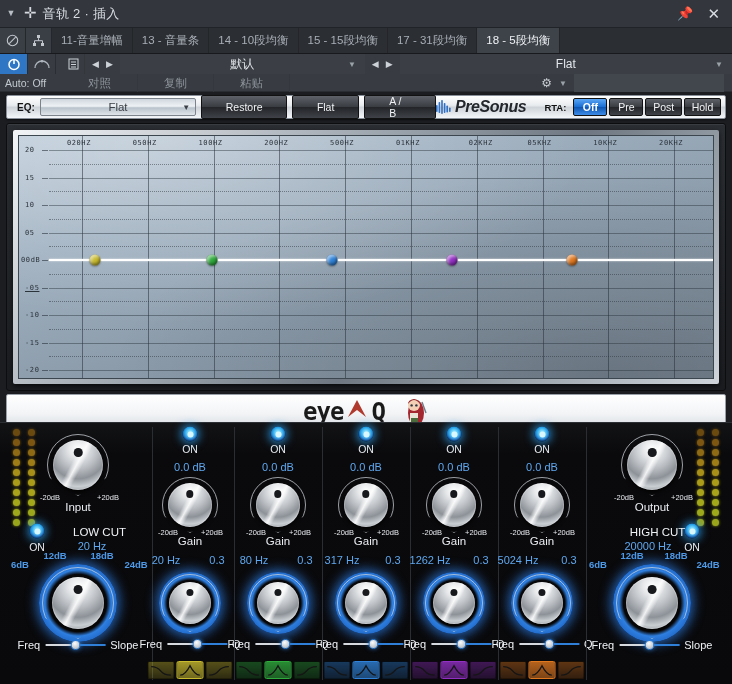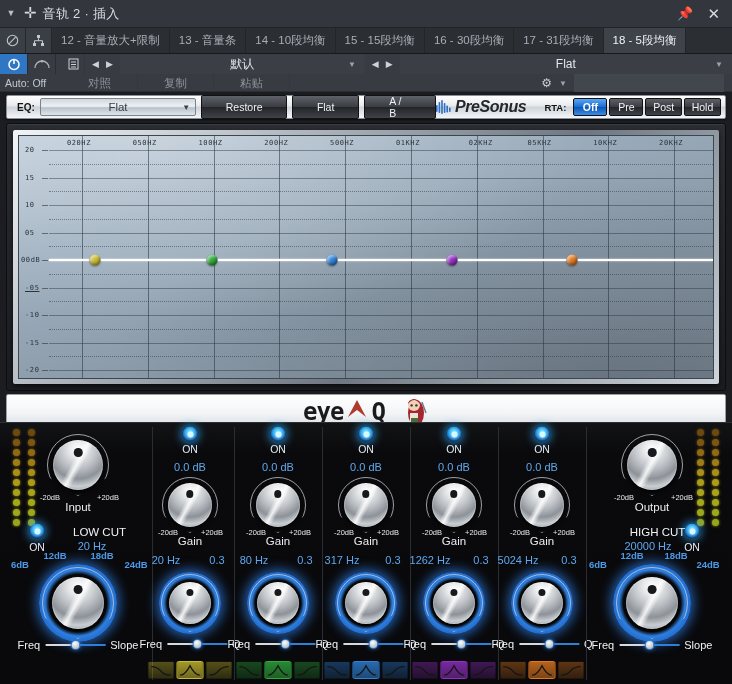--- a/index.html
+++ b/index.html
@@ -235,33 +235,30 @@
     </div>
     <div class="tr-icon">
       <svg width="13" height="13" viewBox="0 0 13 13">
           <rect x="5" y="1" width="3" height="3" fill="#c2c7ce"></rect>
           <rect x="1" y="9" width="3" height="3" fill="#c2c7ce"></rect>
           <rect x="9" y="9" width="3" height="3" fill="#c2c7ce"></rect>
           <path d="M6.5 4.2V6.7M2.5 9V6.7h8V9" fill="none" stroke="#c2c7ce" stroke-width="1"></path>
         </svg>
     </div>
     <div class="tab">
-        <span>12 - 音量放大+限制</span>
+        <span>11-音量增幅</span>
       </div>
     <div class="tab">
         <span>13 - 音量条</span>
       </div>
     <div class="tab">
         <span>14 - 10段均衡</span>
       </div>
     <div class="tab">
         <span>15 - 15段均衡</span>
-      </div>
-    <div class="tab">
-        <span>16 - 30段均衡</span>
       </div>
     <div class="tab">
         <span>17 - 31段均衡</span>
       </div>
     <div class="tab sel">
         <span>18 - 5段均衡</span>
       </div>
 
   </div>
 

